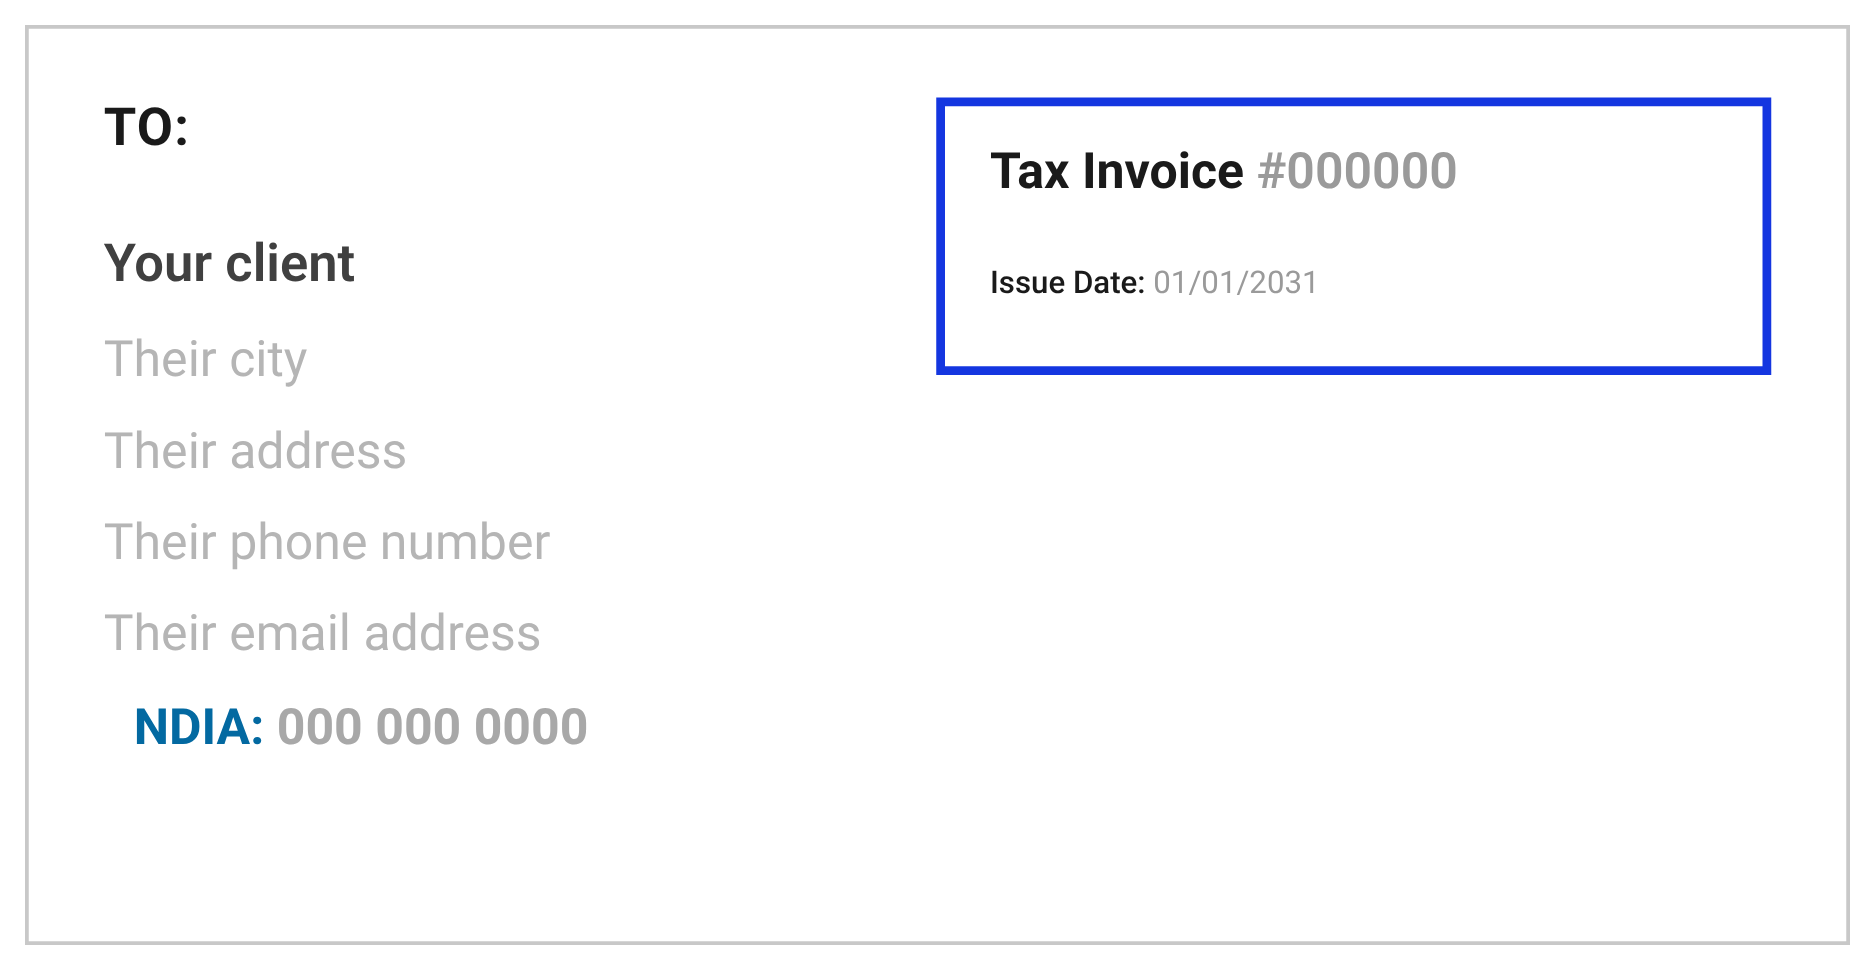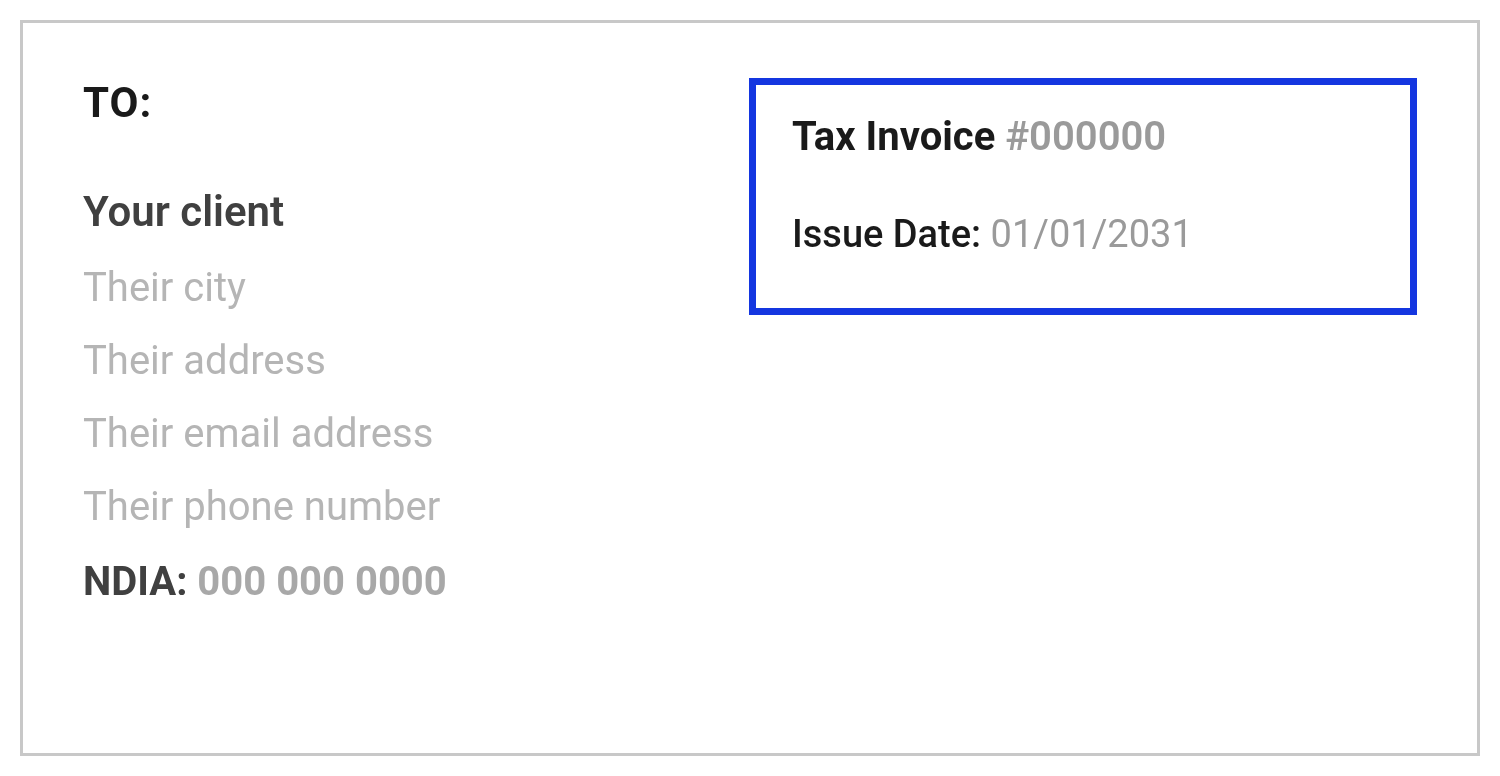--- a/index.html
+++ b/index.html
@@ -43,21 +43,22 @@
       font-weight: 400;
       color: #b5b5b5;
       margin-bottom: 26px;
     }
     .ndia-row {
       font-size: 40px;
       margin-top: 2px;
     }
     .ndia-label {
       font-weight: 700;
-      color: #404040;
+      color: #0369a1;
+      margin-left: 24px;
     }
     .ndia-value {
       font-weight: 700;
       color: #a8a8a8;
     }
     .right-section {
       border: 7px solid #1436e0;
       padding: 28px 36px 36px 36px;
       width: 668px;
     }
@@ -67,43 +68,43 @@
     }
     .invoice-title {
       font-weight: 700;
       color: #1a1a1a;
     }
     .invoice-number {
       font-weight: 600;
       color: #9a9a9a;
     }
     .date-row {
-      font-size: 38px;
+      font-size: 25px;
       margin-bottom: 16px;
     }
     .date-label {
       font-weight: 500;
       color: #1a1a1a;
     }
     .date-value {
       font-weight: 400;
       color: #9a9a9a;
     }
   </style>
 </head>
 <body>
 
 <div class="invoice-container">
   <div class="left-section">
     <div class="to-label">TO:</div>
     <div class="client-name">Your client</div>
     <div class="client-detail">Their city</div>
     <div class="client-detail">Their address</div>
+    <div class="client-detail">Their phone number</div>
     <div class="client-detail">Their email address</div>
-    <div class="client-detail">Their phone number</div>
     <div class="ndia-row">
       <span class="ndia-label">NDIA:</span><span class="ndia-value"> 000 000 0000</span>
     </div>
   </div>
   <div class="right-section">
     <div class="invoice-title-row">
       <span class="invoice-title">Tax Invoice </span><span class="invoice-number">#000000</span>
     </div>
     <div class="date-row">
       <span class="date-label">Issue Date: </span><span class="date-value">01/01/2031</span>

